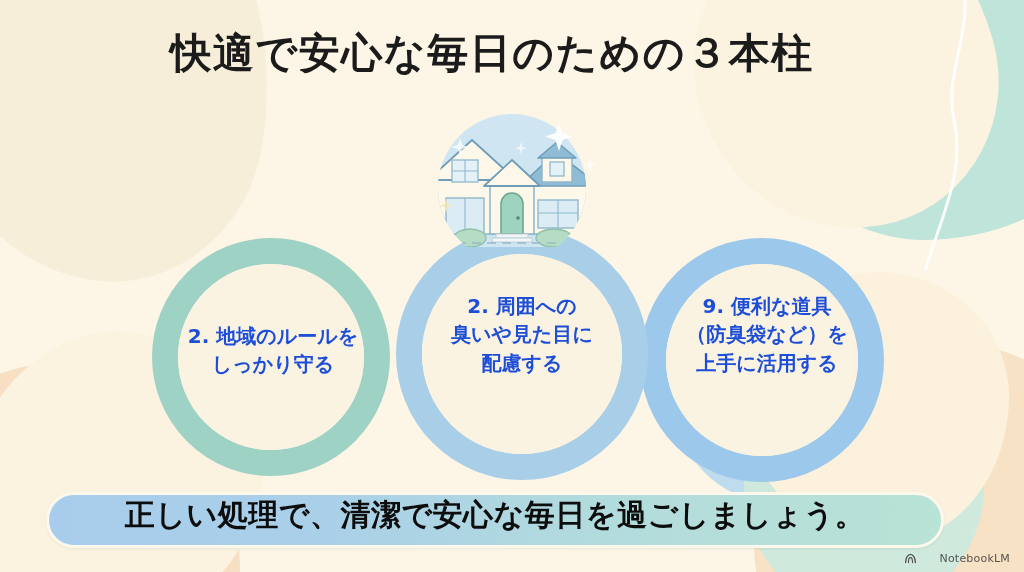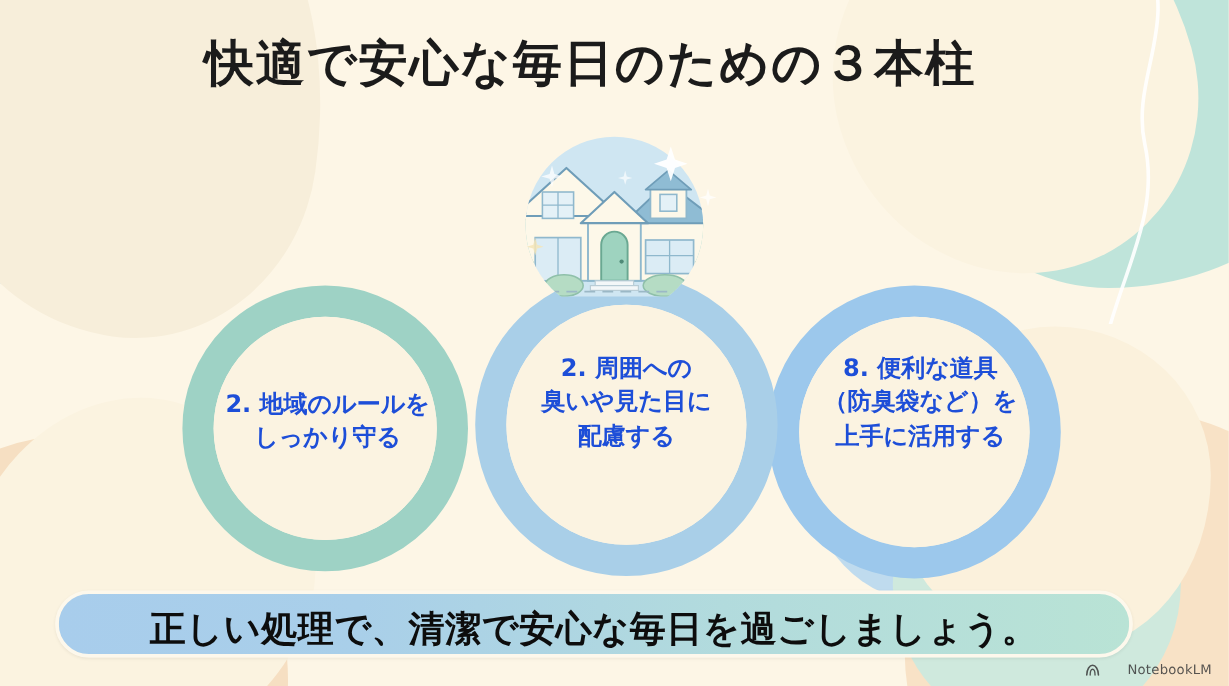--- a/index.html
+++ b/index.html
@@ -142,21 +142,21 @@
   .pt-3 { left:640px; top:292px; width:254px; }
 
   
   .banner {
     position:absolute; left:46px; top:492px;
     width:898px; height:56px;
     border-radius:28px;
     background:linear-gradient(to right,#a8cdec 0%,#a9cfe9 28%,#b2dbdd 62%,#b9e3d5 100%);
     border:3px solid #fdf8ec;
     box-shadow:0 1px 3px rgba(0,0,0,.07);
-    display:flex; align-items:flex-end; justify-content:center;
+    display:flex; align-items:flex-start; justify-content:center;
     z-index:6;
   }
   .banner-text {
     font-size:30px; font-weight:700; color:#0d0d0d;
     letter-spacing:.5px; white-space:nowrap;
   }
 
   
   .watermark {
     position:absolute; right:14px; bottom:7px;
@@ -261,21 +261,21 @@
 
   <div class="ring-fill fill-1"></div>
   <div class="ring-fill fill-2"></div>
   <div class="ring-fill fill-3"></div>
 
   <div class="pillar-text pt-1">2. 地域のルールを
 しっかり守る</div>
   <div class="pillar-text pt-2">2. 周囲への
 臭いや見た目に
 配慮する</div>
-  <div class="pillar-text pt-3">8. 便利な道具
+  <div class="pillar-text pt-3">9. 便利な道具
 （防臭袋など）を
 上手に活用する</div>
 
   <div class="banner">
     <span class="banner-text">正しい処理で、清潔で安心な毎日を過ごしましょう。</span>
   </div>
 
   <div class="watermark">
     <svg width="13" height="13" viewBox="0 0 16 16">
       <path d="M2 13 C2 7 5 3 8 3 C11 3 14 7 14 13" fill="none" stroke="#3b3b3b" stroke-width="1.6" stroke-linecap="round"></path>

